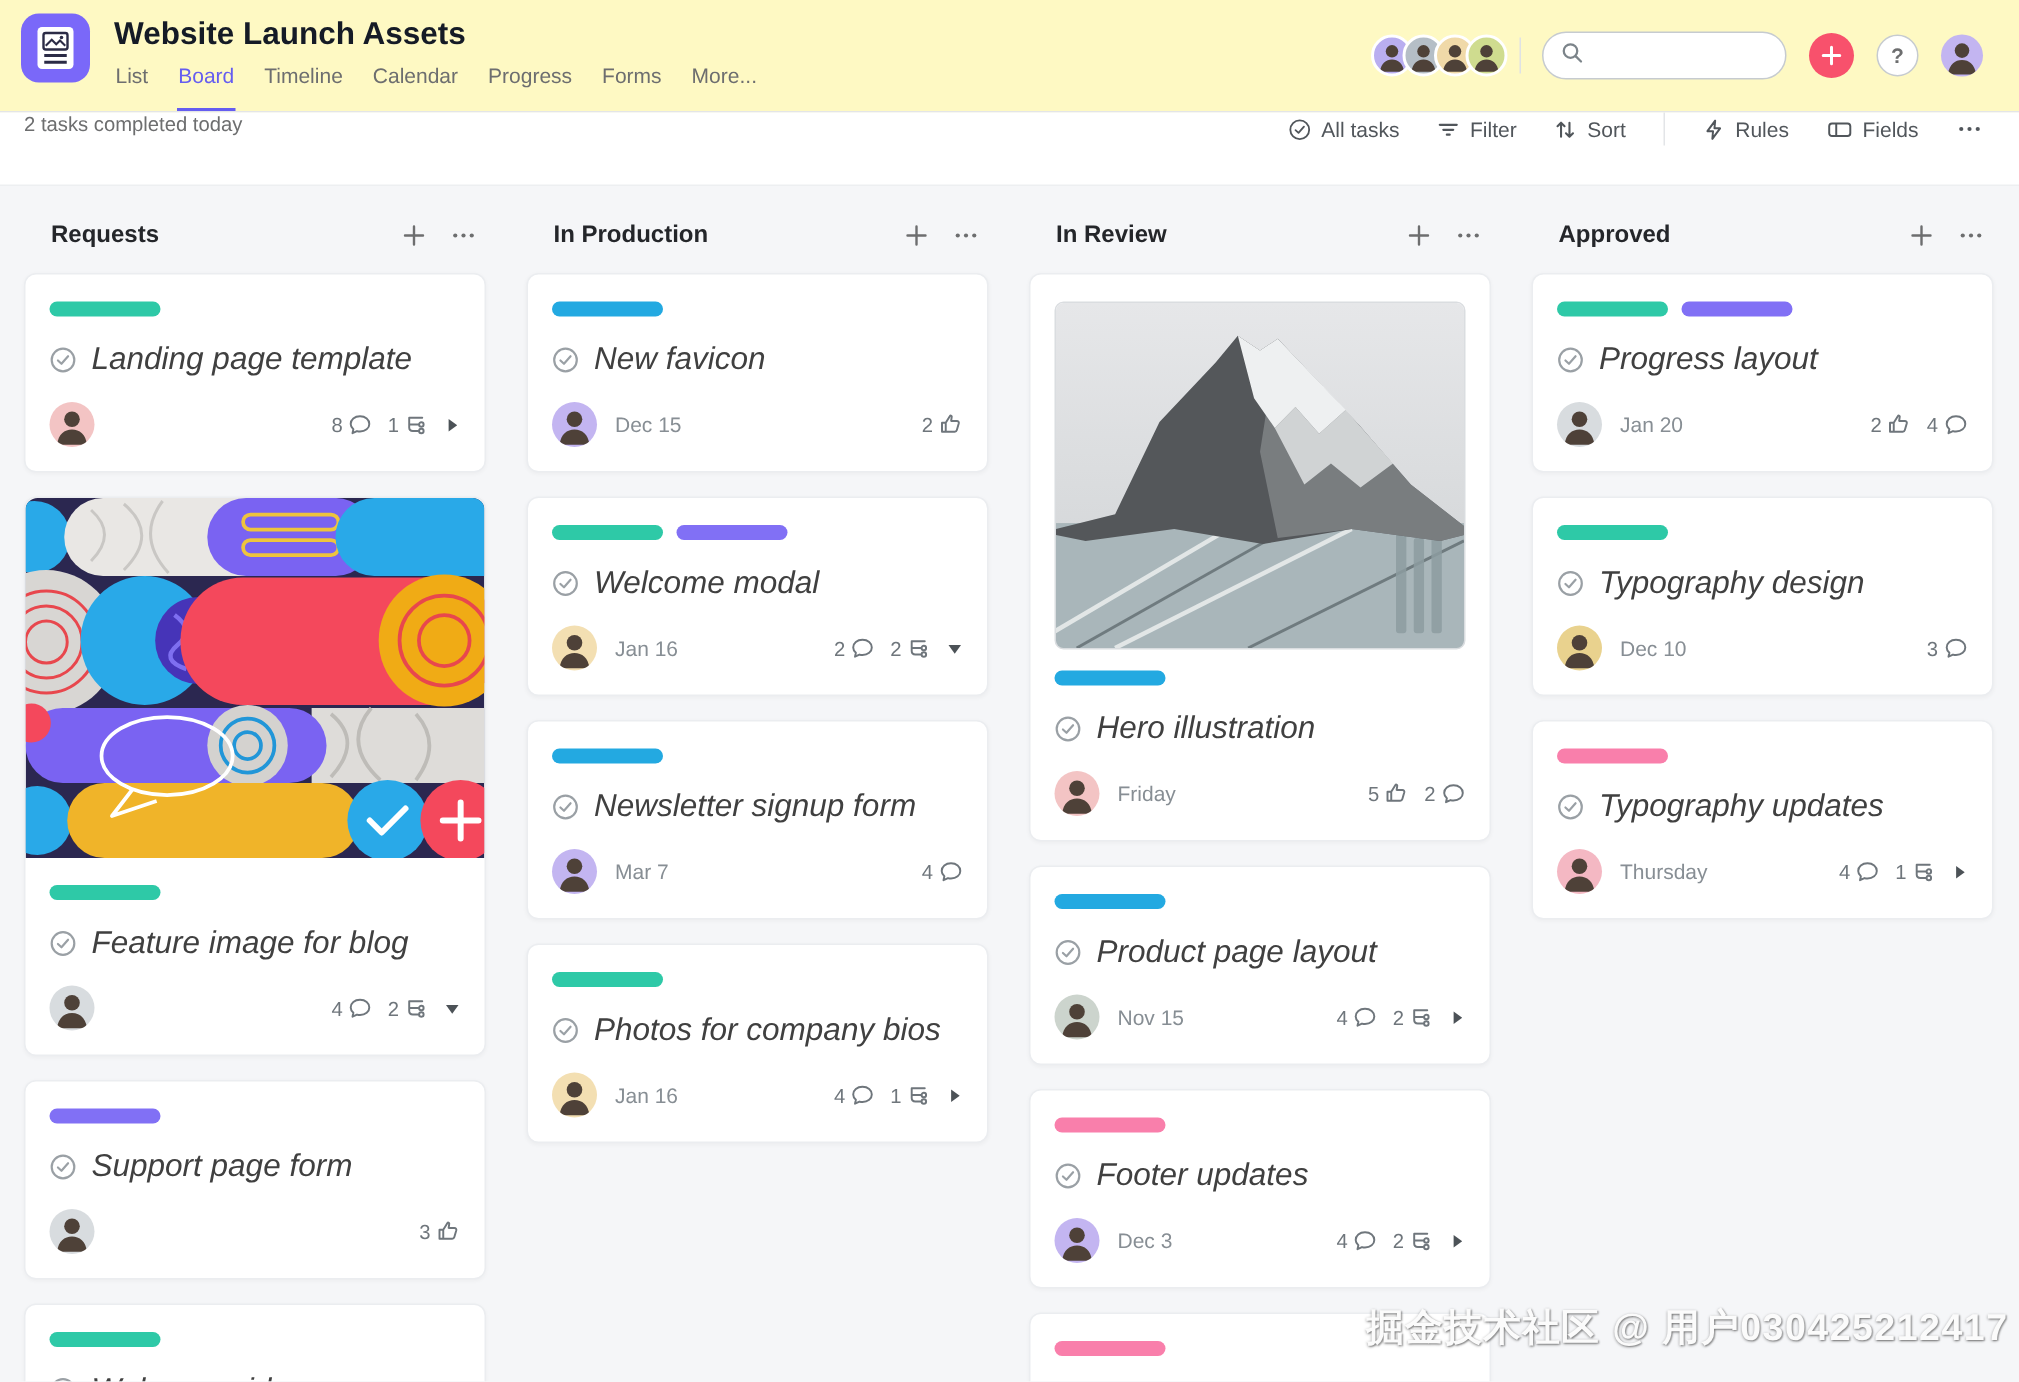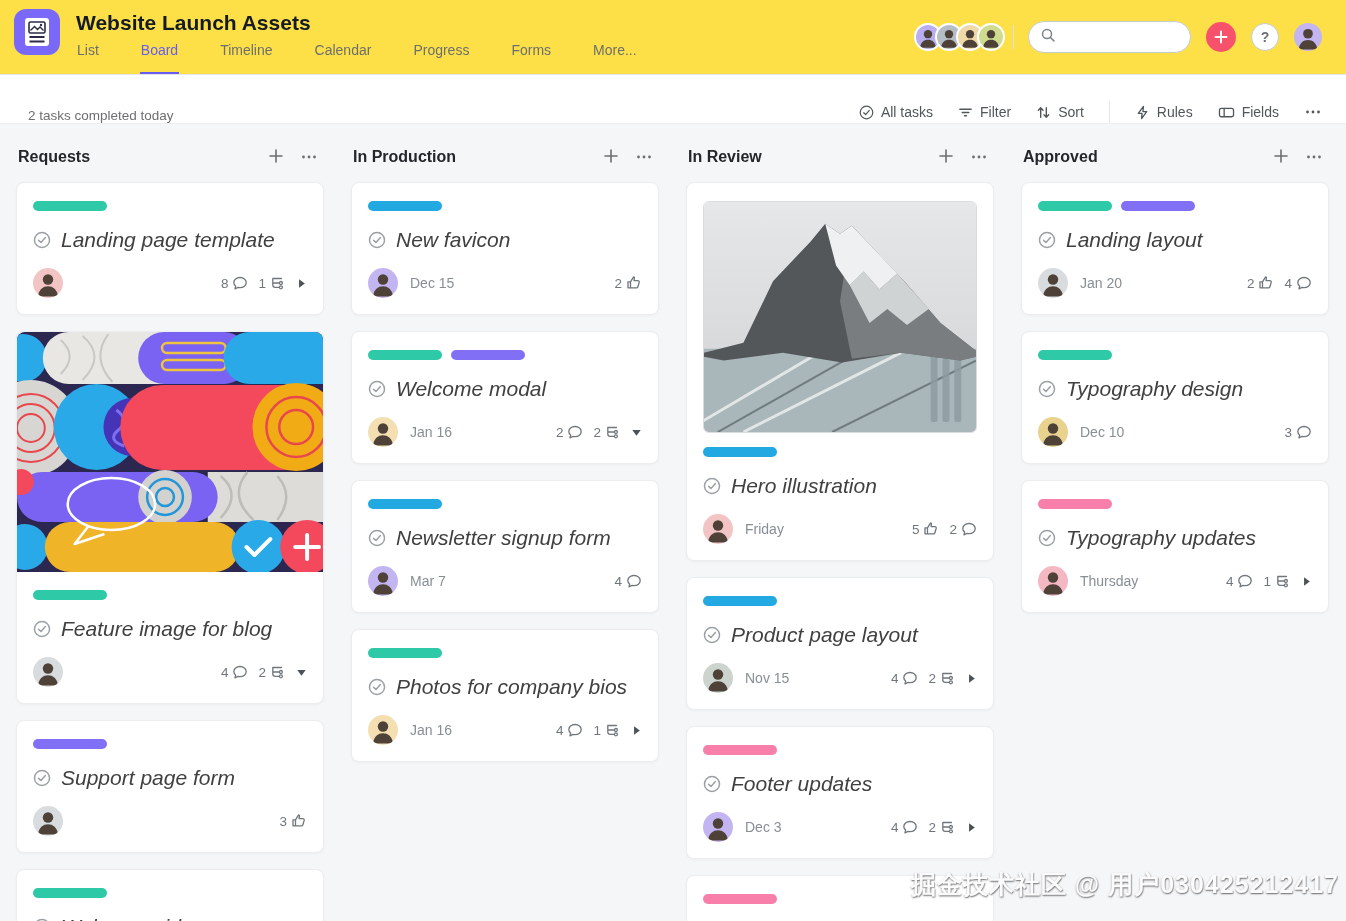--- a/index.html
+++ b/index.html
@@ -3,27 +3,27 @@
 <meta charset="utf-8">
 <style>
   * { box-sizing: border-box; }
   html,body { margin:0; padding:0; }
   body {
     width:1346px; height:921px; overflow:hidden; position:relative;
     background:#f5f6f8; color:#1e1f21;
     font-family:"Liberation Sans","DejaVu Sans",sans-serif;
   }
   
-  .app-header { height:75px; background:#fde047; display:flex; align-items:stretch;
+  .app-header { height:75px; background:#fef9c3; display:flex; align-items:stretch;
     padding:0 24px 0 14px; border-bottom:1px solid #e3e5e8; }
   .logo-tile { width:46px; height:46px; border-radius:12px; background:#7a68f9;
     display:flex; align-items:center; justify-content:center; margin:9px 16px 0 0; flex:none; }
   .title-block { display:flex; flex-direction:column; }
   .page-title { font-size:21px; font-weight:700; color:#151b26; line-height:1.1; margin-top:11px; }
-  .tabs { display:flex; gap:40px; font-size:14px; color:#6d6e6f; margin-top:6px; flex:1; }
+  .tabs { display:flex; gap:18px; font-size:14px; color:#6d6e6f; margin-top:6px; flex:1; }
   .tab { padding:2px 1px 8px; cursor:pointer; }
   .tab.active { color:#655df0; font-weight:500; border-bottom:2px solid #655df0; }
   .header-right { margin-left:auto; display:flex; align-items:center; }
   .members { display:flex; }
   .member { width:28px; height:28px; border-radius:50%; border:2px solid #fff;
     margin-left:-7px; overflow:hidden; cursor:pointer; }
   .member:first-child { margin-left:0; }
   .vdiv { width:1px; height:24px; background:#dfe2e5; margin:0 14px 0 8px; }
   .search-pill { width:163px; height:32px; border:1px solid #c6cbd0; border-radius:16px;
     background:#fff; display:flex; align-items:center; padding:0 11px; gap:6px; }
@@ -31,31 +31,31 @@
     font-family:inherit; background:transparent; }
   .round-btn { width:30px; height:30px; border-radius:50%; display:flex; align-items:center;
     justify-content:center; margin-left:15px; cursor:pointer; border:none; flex:none; }
   .create-btn { background:#f8516c; color:#fff; }
   .help-btn { width:28px; height:28px; background:#fff; border:1px solid #c6cbd0;
     color:#6d6e6f; font-size:14px; font-weight:700; }
   .profile-avatar { width:28px; height:28px; border-radius:50%; overflow:hidden;
     margin-left:15px; cursor:pointer; }
   
   .toolbar { height:49px; background:#fff; border-bottom:1px solid #edeff1;
-    display:flex; align-items:flex-end; padding:0 24px 0 28px; }
+    display:flex; align-items:flex-start; padding:0 24px 0 16px; }
   .status-text { font-size:13.5px; color:#6d6e6f; }
   .toolbar-right { margin-left:auto; display:flex; align-items:center; gap:25px; }
   .tb-btn { display:flex; align-items:center; gap:7px; cursor:pointer;
     color:#51565b; font-size:14px; }
   .tb-btn .ticon { display:flex; color:#51565b; }
   .tb-div { width:1px; height:22px; background:#e3e5e8; }
   
   .board { display:flex; gap:27px; padding:24px 0 0 16px; height:797px; overflow:hidden; }
   .column { width:308px; flex:none; }
-  .column-header { display:flex; margin-bottom:16px; padding:0 6px 0 2px; }
+  .column-header { display:flex; align-items:center; margin-bottom:16px; padding:0 6px 0 2px;margin-left:16px; }
   .column-title { flex:1; font-size:16px; font-weight:600; color:#24262a; }
   .col-btn { color:#6d6e6f; margin-left:16px; cursor:pointer; display:flex; }
   .cards { display:flex; flex-direction:column; gap:16px; }
   .card { background:#fff; border:1px solid #ebedf0; border-radius:8px;
     box-shadow:0 1px 3px rgba(0,0,0,0.04); cursor:pointer; }
   .card-body { padding:18px 16px 16px; }
   .card-image { height:240px; border-radius:8px 8px 0 0; overflow:hidden; }
   .card-image svg { display:block; }
   .card-photo { height:232px; border-radius:6px; border:1px solid #dadde0;
     overflow:hidden; margin-bottom:14px; }
@@ -806,21 +806,21 @@
               <span class="bar" style="background: rgb(46, 201, 167);"></span>
               <span class="bar" style="background: rgb(129, 112, 245);"></span>
             </div>
             <div class="title-row">
               <span class="check-icon">
                 <svg width="18" height="18" viewBox="0 0 16 16" fill="none" stroke="currentColor" stroke-width="1.3" stroke-linecap="round" stroke-linejoin="round">
                   <circle cx="8" cy="8" r="6.7"></circle>
                   <path d="M5 8.3 L7.1 10.2 L11 5.8"></path>
                 </svg>
               </span>
-              <span class="card-title">Landing layout</span>
+              <span class="card-title">Progress layout</span>
             </div>
             <div class="footer-row">
               <div class="avatar" style="background: rgb(216, 220, 223);"><svg viewBox="0 0 30 30" width="100%" height="100%">
                   <circle cx="15" cy="11.5" r="5.2" fill="#4e4138"></circle>
                   <path d="M5 28.5 C5.8 21.5 10 18.3 15 18.3 C20 18.3 24.2 21.5 25 28.5 Z" fill="#4e4138"></path>
                 </svg></div>
               <span class="date">Jan 20</span>
               <div class="meta">
                 <span class="meta-item">
                   <span>2</span>

